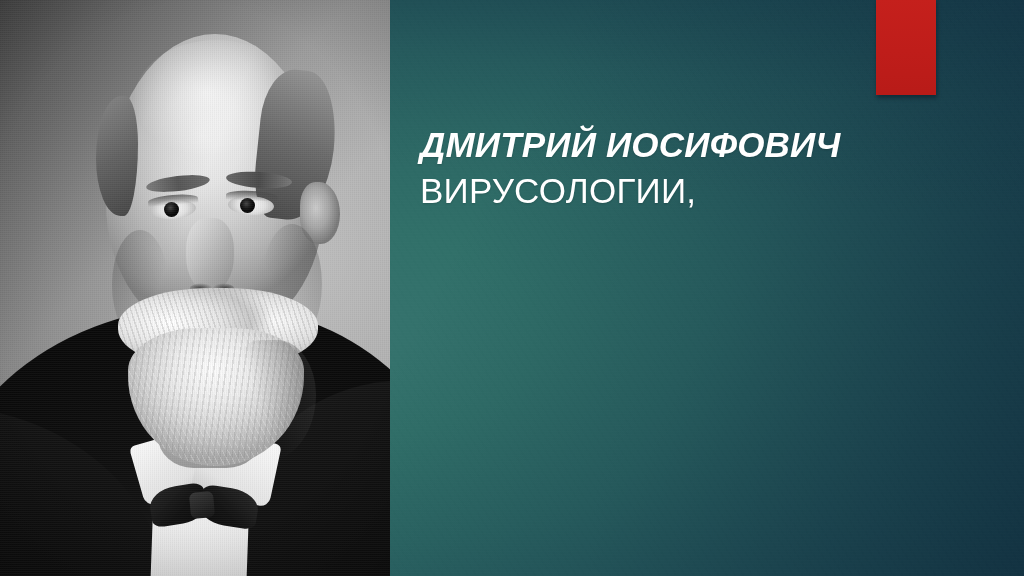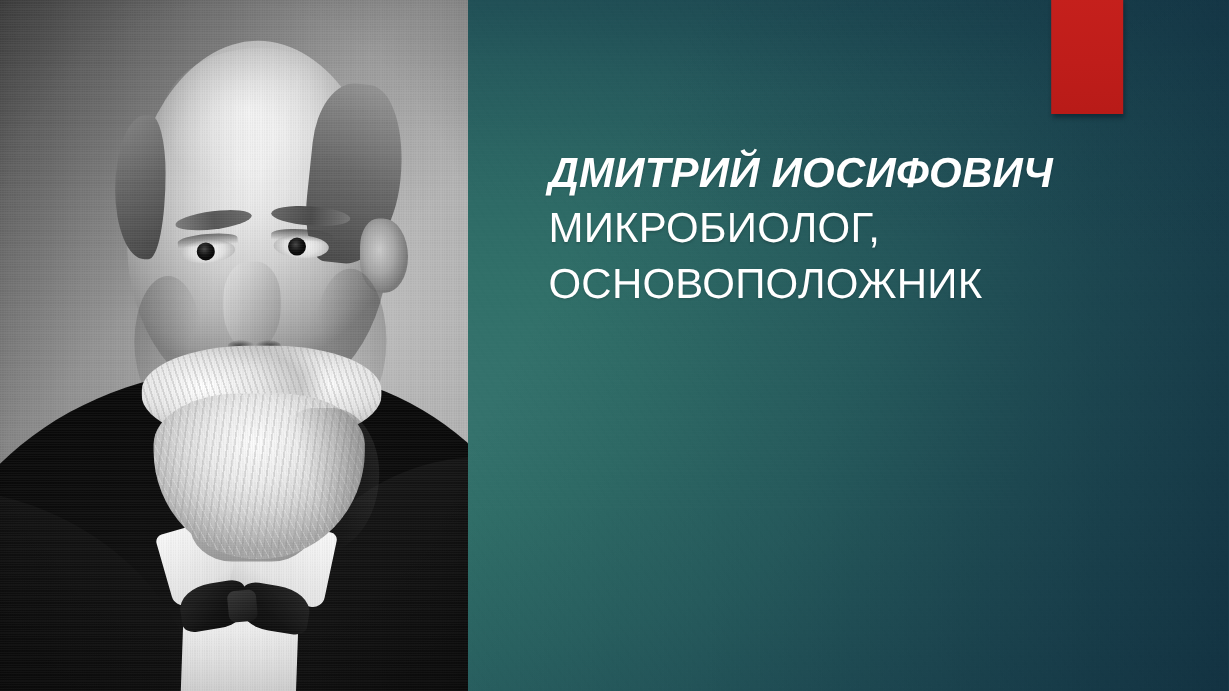--- a/index.html
+++ b/index.html
@@ -390,21 +390,21 @@
     background:radial-gradient(92% 78% at 50% 46%, rgba(0,0,0,0) 58%, rgba(0,0,0,.22) 100%);
   }
   .ph-desat {
     position:absolute; inset:0;
     backdrop-filter:grayscale(1) contrast(1.04);
   }
 
   
   .text-block {
     position:absolute;
-    left:457px; top:122px;
+    left:420px; top:122px;
     width:520px;
   }
   .tline {
     color:#ffffff;
     font-size:35px;
     line-height:46px;
     letter-spacing:0.2px;
     white-space:nowrap;
     text-shadow:0 1px 2px rgba(0,0,0,.16);
   }
@@ -483,20 +483,19 @@
       <div class="ph-desat"></div>
     </div>
   </div>
 
   <div class="text-block">
 
     <div class="tline"><span class="em">ДМИТРИЙ ИОСИФОВИЧ</span><span class="rg"></span></div>
 
 
 
-    <div class="tline"><span class="em"></span><span class="rg">МИКРОБИОЛОГ,</span></div>
-
-    <div class="tline"><span class="em"></span><span class="rg">ОСНОВОПОЛОЖНИК</span></div>
+    <div class="tline"><span class="em"></span><span class="rg">ВИРУСОЛОГИИ,</span></div>
+
 
 
   </div>
 
 </div>
 
 </body></html>

